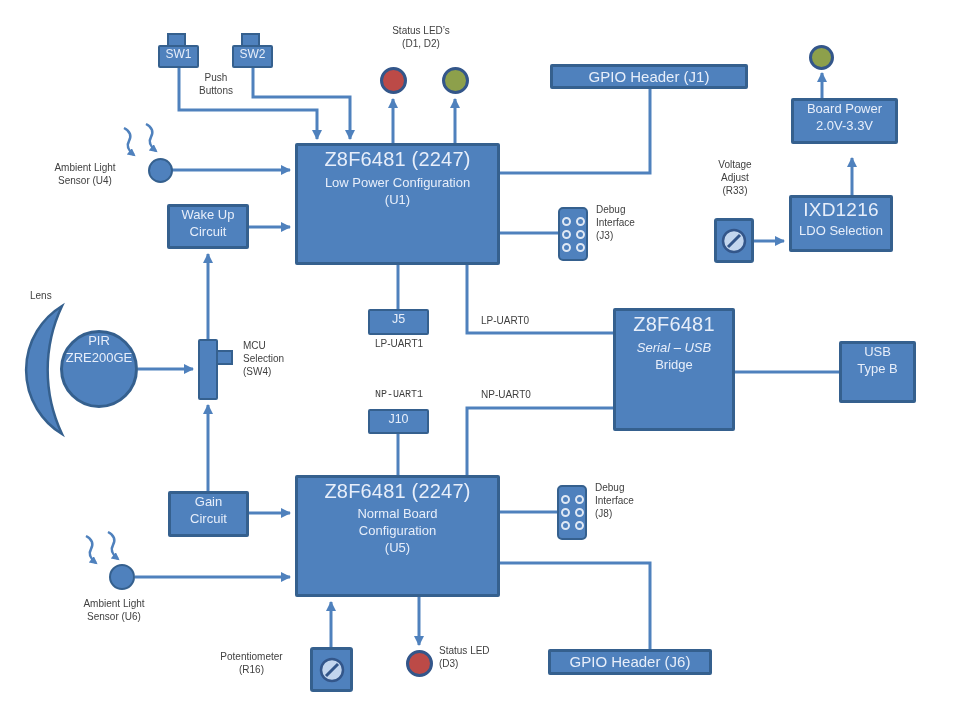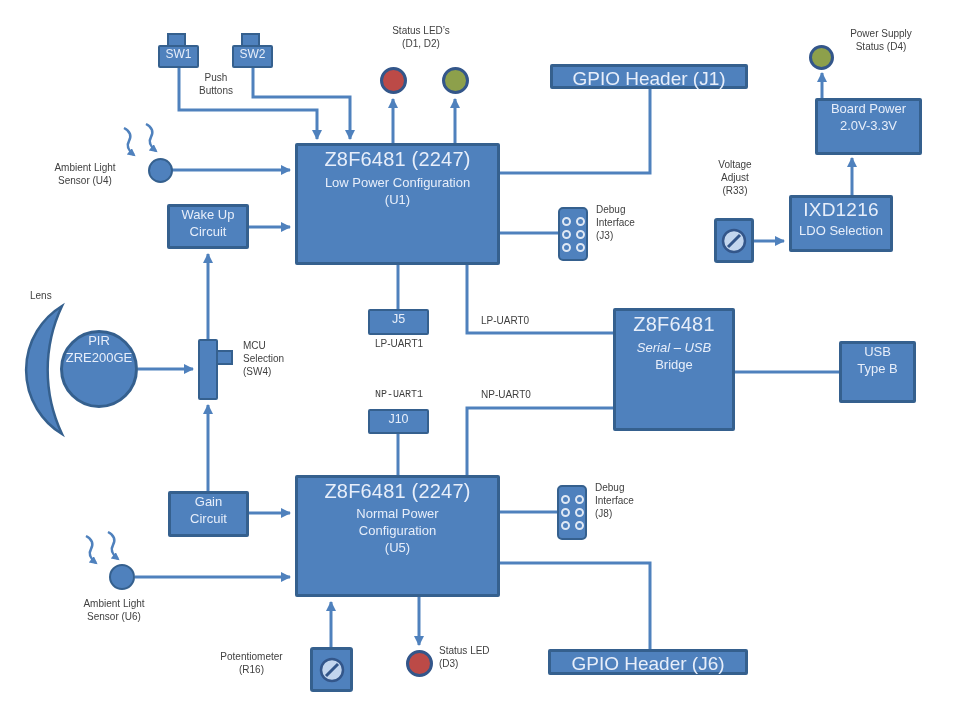--- a/index.html
+++ b/index.html
@@ -11,21 +11,21 @@
   .shape{fill:var(--block-fill,#4f81bd);stroke:var(--block-border,#35608e);stroke-width:2.5;}
   marker path{fill:var(--line,#4f81bd);}
   .box{position:absolute;z-index:2;box-sizing:border-box;background:var(--block-fill,#4f81bd);
        border:3px solid var(--block-border,#35608e);border-radius:2px;color:var(--box-text,#e7eefa);
        display:flex;flex-direction:column;align-items:center;justify-content:flex-start;
        text-align:center;line-height:1.3;}
   .box.thin{border-width:2px;border-radius:2px;}
   .box-title{font-size:20px;letter-spacing:.2px;}
   .box-title.sm{font-size:19px;}
   .box-sub{font-size:13px;}
-  .box-one{font-size:19px;}
+  .box-one{font-size:15px;}
   .box-xs{font-size:12px;}
   .tab{position:absolute;z-index:1;box-sizing:border-box;background:var(--block-fill,#4f81bd);
        border:2px solid var(--block-border,#35608e);}
   .label{position:absolute;z-index:2;color:var(--label-text,#3f3f3f);font-size:10px;line-height:1.3;}
   .center{text-align:center;} .right{text-align:center;}
   .led{position:absolute;z-index:2;box-sizing:border-box;border-radius:50%;
        border:3px solid var(--led-ring,#33568a);}
   .led.red{background:var(--led-red,#bc4a47);} .led.green{background:var(--led-green,#8da04b);}
   .circle{border-radius:50%;}
   .dbg{position:absolute;z-index:2;box-sizing:border-box;background:var(--block-fill,#4f81bd);
@@ -109,26 +109,22 @@
     <div>(D1, D2)</div>
   </div>
   <div class="led red" style="left:380px;top:67px;width:27px;height:27px;"></div>
   <div class="led green" style="left:442px;top:67px;width:27px;height:27px;"></div>
 
   <div class="box box-one" style="left:550px;top:64px;width:198px;height:25px;">
     <span>GPIO Header (J1)</span>
   </div>
 
   <div class="led green" style="left:809px;top:45px;width:25px;height:25px;"></div>
-  <div class="label center" style="left:833px;top:27px;width:96px;">
-    <div>Power Supply</div>
-    <div>Status (D4)</div>
-  </div>
-
-  <div class="box box-sub" style="left:815px;top:98px;width:107px;height:57px;">
+
+  <div class="box box-sub" style="left:791px;top:98px;width:107px;height:46px;">
     <div>Board Power</div>
     <div>2.0V-3.3V</div>
   </div>
 
   <div class="label center" style="left:698px;top:158px;width:74px;">
     <div>Voltage</div>
     <div>Adjust</div>
     <div>(R33)</div>
   </div>
   <div class="pot" style="left:714px;top:218px;width:40px;height:45px;">
@@ -220,21 +216,21 @@
     <div>Type B</div>
   </div>
 
   <div class="box box-sub" style="left:168px;top:491px;width:81px;height:46px;">
     <div>Gain</div>
     <div>Circuit</div>
   </div>
 
   <div class="box" style="left:295px;top:475px;width:205px;height:122px;">
     <div class="box-title">Z8F6481 (2247)</div>
-    <div class="box-sub" style="margin-top:2px;">Normal Power</div>
+    <div class="box-sub" style="margin-top:2px;">Normal Board</div>
     <div class="box-sub">Configuration</div>
     <div class="box-sub">(U5)</div>
   </div>
 
   <div class="dbg" style="left:557px;top:485px;width:30px;height:55px;">
     <span class="dot"></span>
       <span class="dot"></span>
       <span class="dot"></span>
     <span class="dot"></span>
       <span class="dot"></span>
@@ -262,17 +258,17 @@
         <line class="pot-line" x1="8" y1="20" x2="20" y2="8"></line>
       </svg>
   </div>
 
   <div class="led red" style="left:406px;top:650px;width:27px;height:27px;"></div>
   <div class="label" style="left:439px;top:644px;width:80px;">
     <div>Status LED</div>
     <div>(D3)</div>
   </div>
 
-  <div class="box box-one" style="left:548px;top:649px;width:200px;height:26px;">
+  <div class="box box-one" style="left:548px;top:649px;width:164px;height:26px;">
     <span>GPIO Header (J6)</span>
   </div>
 
 </div>
 
 </body></html>

